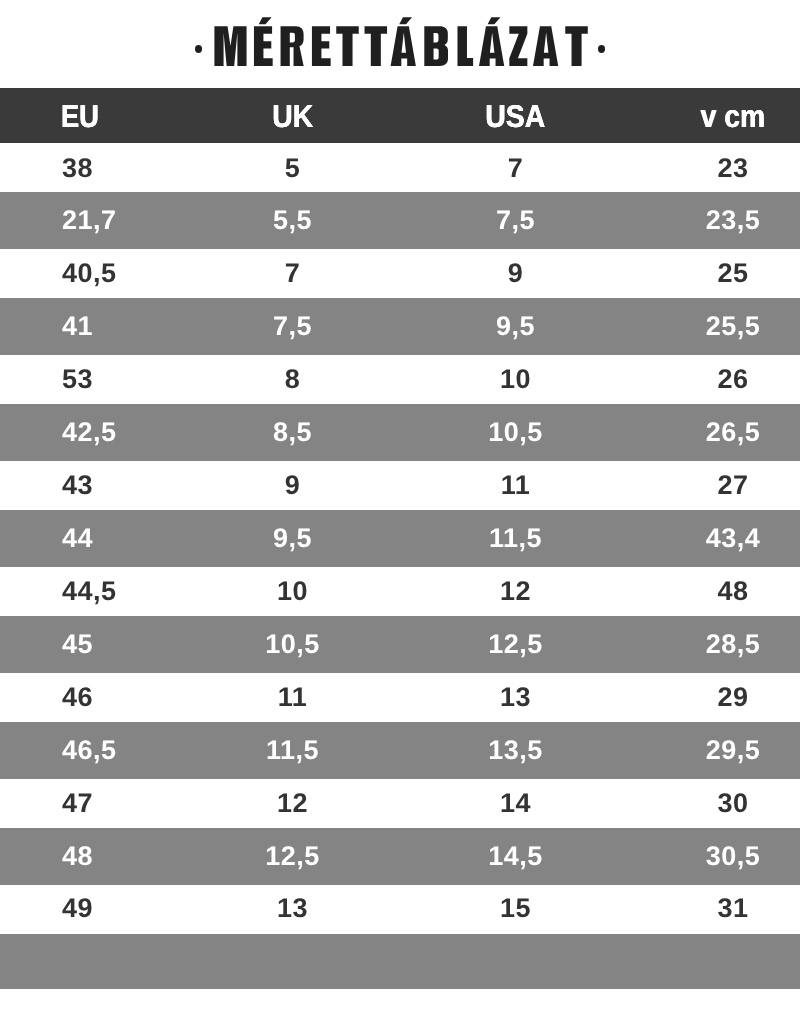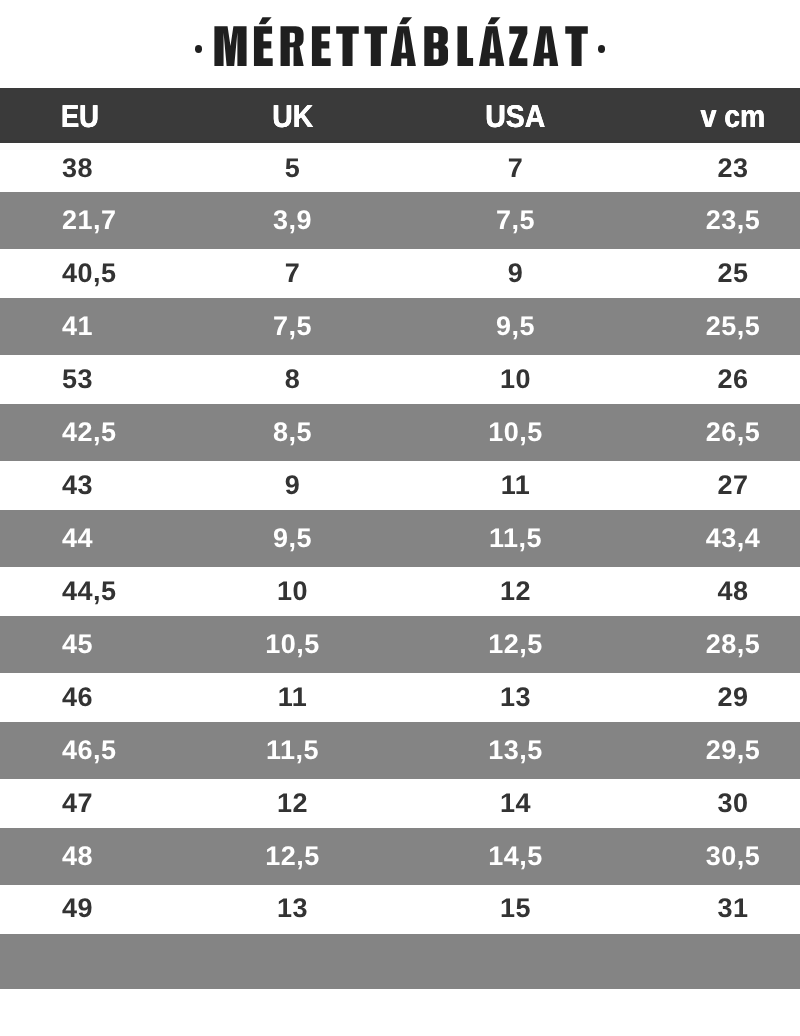--- a/index.html
+++ b/index.html
@@ -125,21 +125,21 @@
     </thead>
     <tbody>
         <tr>
           <td class="col-1"><span class="cell">38</span></td>
           <td class="col-2"><span class="cell">5</span></td>
           <td class="col-3"><span class="cell">7</span></td>
           <td class="col-4"><span class="cell">23</span></td>
         </tr>
         <tr class="alt">
           <td class="col-1"><span class="cell">21,7</span></td>
-          <td class="col-2"><span class="cell">3,9</span></td>
+          <td class="col-2"><span class="cell">5,5</span></td>
           <td class="col-3"><span class="cell">7,5</span></td>
           <td class="col-4"><span class="cell">23,5</span></td>
         </tr>
         <tr>
           <td class="col-1"><span class="cell">40,5</span></td>
           <td class="col-2"><span class="cell">7</span></td>
           <td class="col-3"><span class="cell">9</span></td>
           <td class="col-4"><span class="cell">25</span></td>
         </tr>
         <tr class="alt">

